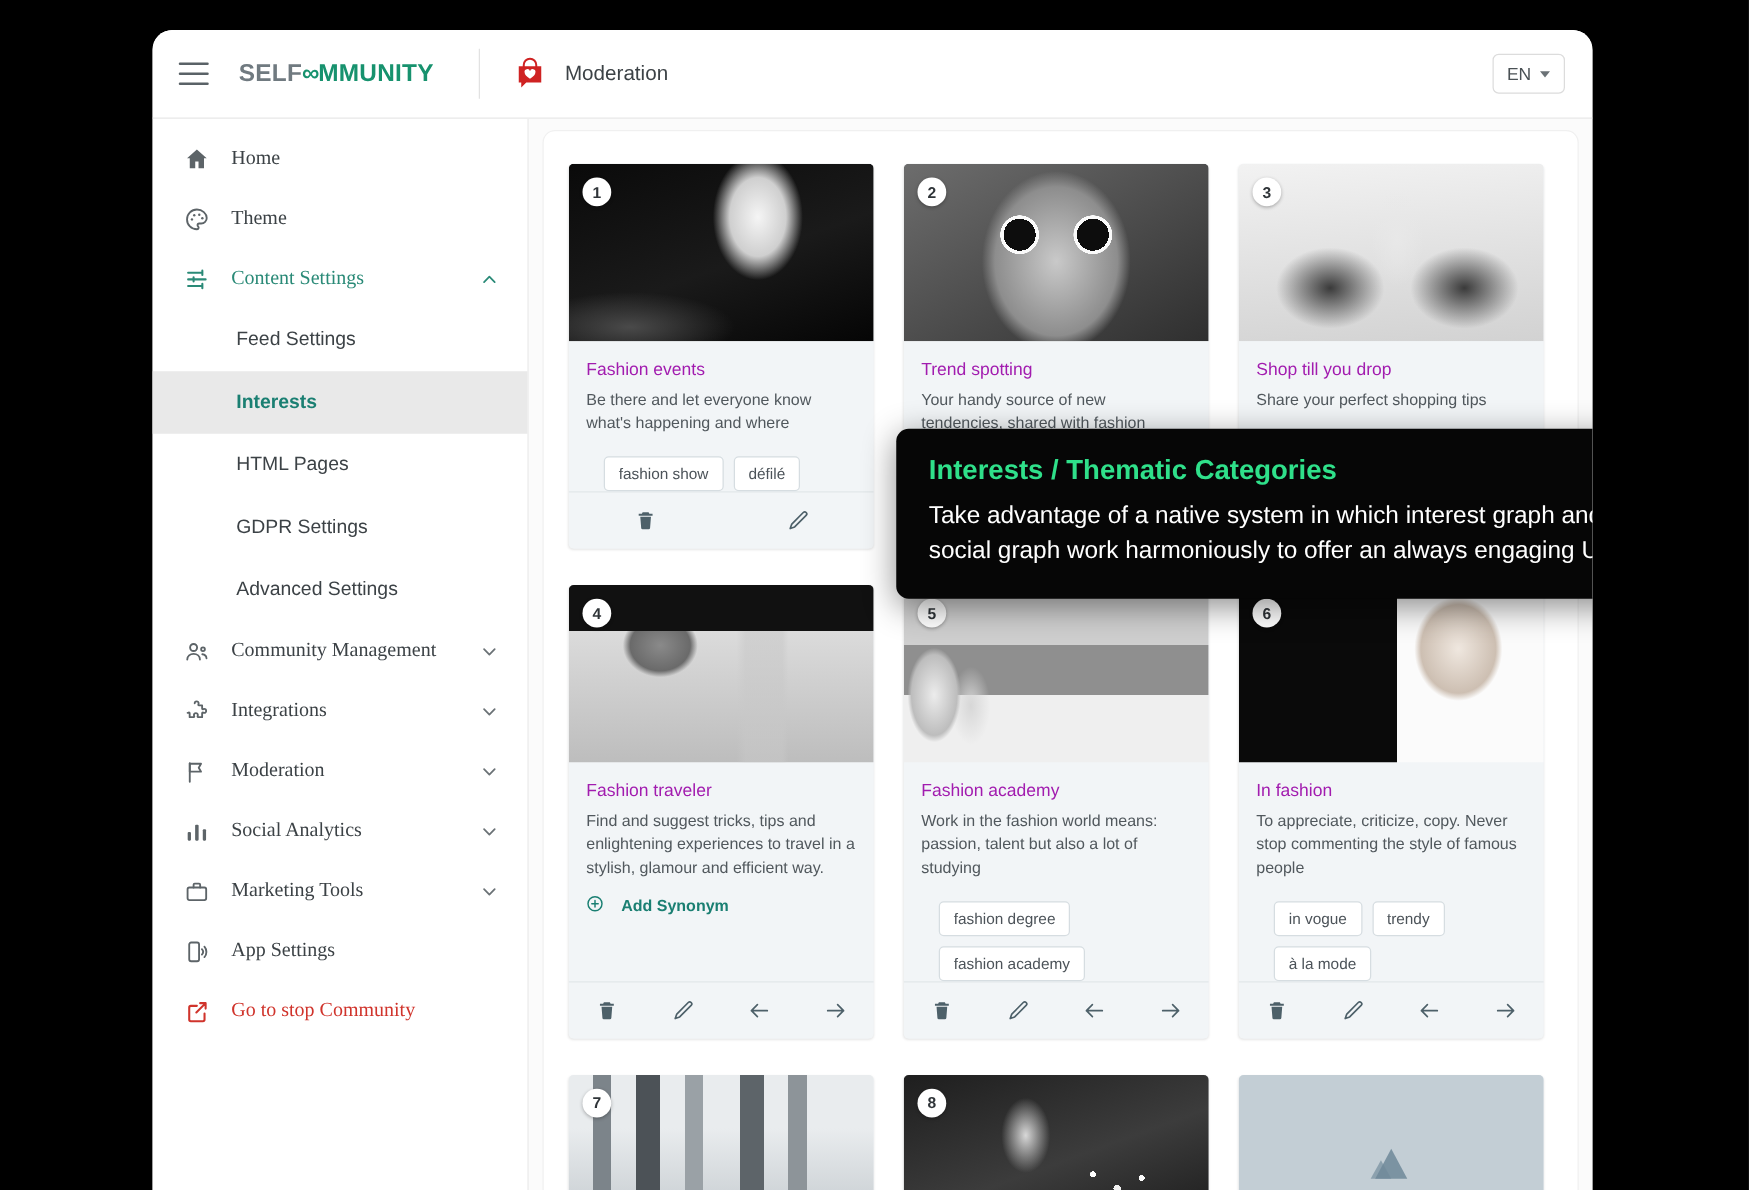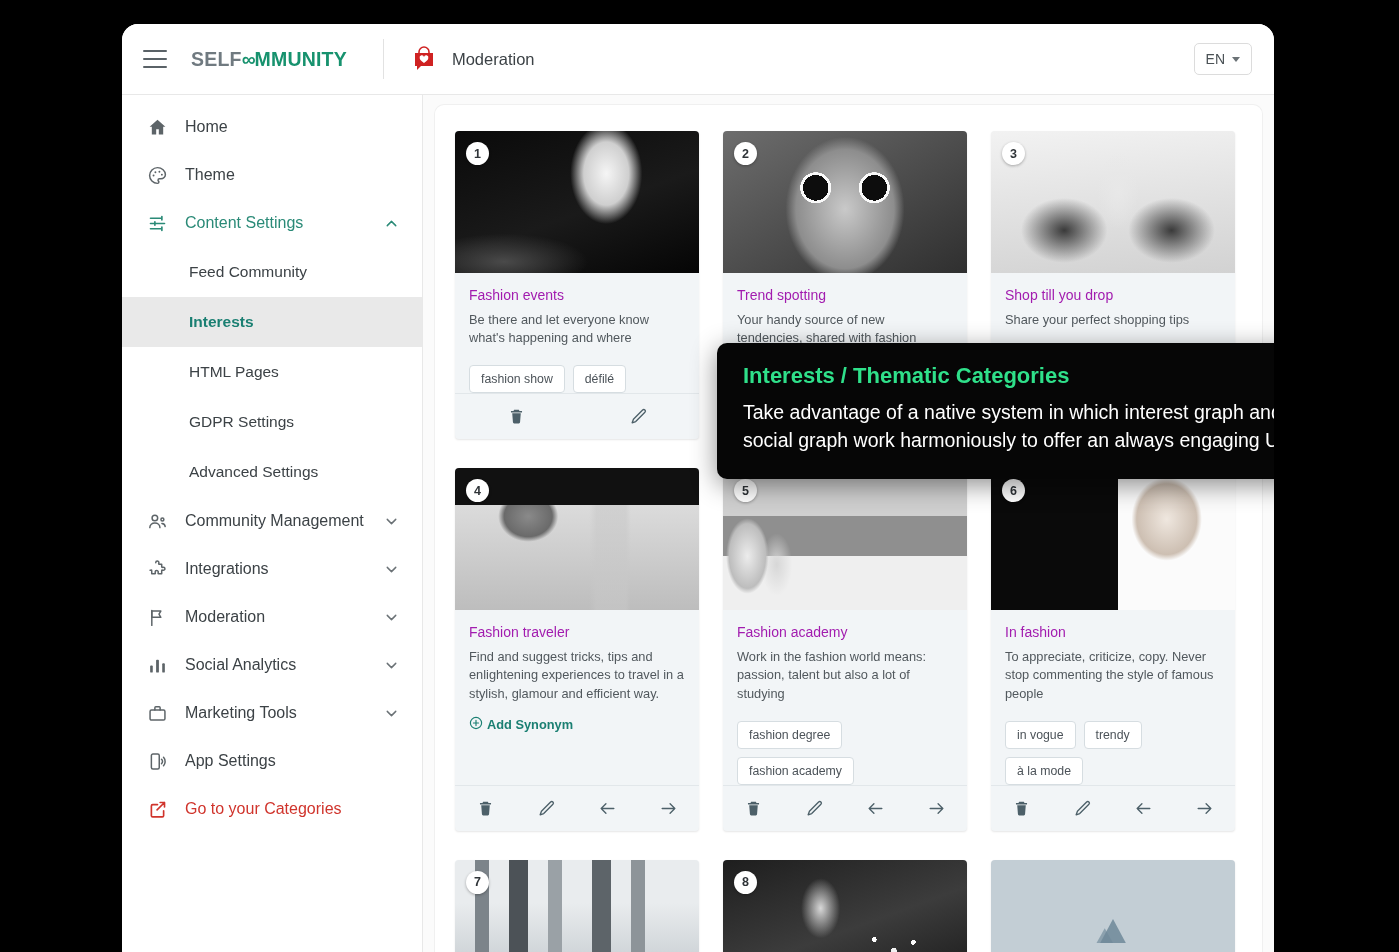--- a/index.html
+++ b/index.html
@@ -43,21 +43,21 @@
     border-right: 4.5px solid transparent; border-top: 5px solid #6b7276; }
   
   .body-split { display: flex; height: calc(940px - 71px); }
   
   .sidebar { width: 301px; background: #fff; border-right: 1px solid #e8e8e8;
     padding-top: 8px; flex: 0 0 301px; }
   .nav-item { display: flex; align-items: center; height: 48px;
     padding: 0 22px 0 24px; cursor: pointer; position: relative; }
   .nav-item .ico { width: 22px; height: 22px; flex: 0 0 22px;
     margin-right: 17px; display: flex; align-items: center; justify-content: center; }
-  .nav-item .lbl { font-size: 16px; color: #3c4246; white-space: nowrap; }
+  .nav-item .lbl { font-size: 16px; color: #3c4246; white-space: nowrap; font-family: Liberation Serif, serif; }
   .nav-item .chev { margin-left: auto; color: #6b7276; display: flex; }
   .nav-item.accent .lbl { color: #2a8a77; }
   .nav-item.danger .lbl { color: #d0342c; }
   .sub-item { display: flex; align-items: center; height: 50px;
     padding-left: 67px; cursor: pointer; }
   .sub-item .lbl { font-size: 15.5px; color: #3c4246; }
   .sub-item.active { background: #e9e9e9; }
   .sub-item.active .lbl { color: #1a7f72; font-weight: 700; }
   
   .main { flex: 1; background: #fbfbfb; padding: 10px 12px 0 12px; overflow: hidden; }
@@ -68,24 +68,24 @@
     display: flex; flex-direction: column; box-shadow: 0 1px 2px rgba(0,0,0,.10); }
   .card-img { height: 142px; position: relative; overflow: hidden; }
   .card-num { position: absolute; left: 11px; top: 11px;
     width: 23px; height: 23px; border-radius: 50%; background: #fff;
     color: #2f3438; font-size: 12.5px; font-weight: 700;
     display: flex; align-items: center; justify-content: center;
     box-shadow: 0 1px 3px rgba(0,0,0,.3); }
   .card-body { padding: 14px 14px 0 14px; flex: 1; }
   .card-title { font-size: 14px; color: #a21caf; margin-bottom: 8px; }
   .card-desc { font-size: 12.8px; line-height: 1.42; color: #51585d; }
-  .tags { margin-top: 18px; display: flex; flex-wrap: wrap; gap: 8px; }
+  .tags { margin-top: 18px; display: flex; flex-wrap: wrap; gap: 8px; margin-left: 14px; }
   .tag { border: 1px solid #d6dde1; background: #fff; border-radius: 4px;
     padding: 6px 11px; font-size: 12.3px; color: #4c5359; white-space: nowrap; }
-  .add-syn { margin-top: 13px; display: inline-flex; align-items: center; gap: 4px;
+  .add-syn { margin-top: 13px; display: inline-flex; align-items: center; gap: 14px;
     color: #1a7f72; font-size: 12.8px; font-weight: 700; cursor: pointer; }
   .card-foot { border-top: 1px solid #e2e7ea; height: 46px;
     display: flex; align-items: center; }
   .card-foot.c2 > div { width: 50%; display: flex; justify-content: center; }
   .card-foot.c4 > div { width: 25%; display: flex; justify-content: center; }
   .card-foot .fico { cursor: pointer; display: flex; color: #4d6069; }
   .ph-img { background: #c3ced5; height: 142px; display: flex;
     align-items: center; justify-content: center; }
   
   .ph { width: 100%; height: 100%; position: relative; }
@@ -201,21 +201,21 @@
             </svg>
           </span>
           <span class="lbl">Content Settings</span>
           <span class="chev">
             <svg width="17" height="17" viewBox="0 0 24 24" fill="none" stroke="#2a8a77" stroke-width="2" stroke-linecap="round" stroke-linejoin="round">
               <path d="M6 15l6-6 6 6"></path>
             </svg>
           </span>
         </div>
         <div class="sub-item">
-          <span class="lbl">Feed Community</span>
+          <span class="lbl">Feed Settings</span>
         </div>
         <div class="sub-item active">
           <span class="lbl">Interests</span>
         </div>
         <div class="sub-item">
           <span class="lbl">HTML Pages</span>
         </div>
         <div class="sub-item">
           <span class="lbl">GDPR Settings</span>
         </div>
@@ -303,21 +303,21 @@
           </span>
           <span class="lbl">App Settings</span>
         </div>
         <div class="nav-item danger">
           <span class="ico">
             <svg width="21" height="21" viewBox="0 0 24 24" fill="none" stroke="#d0342c" stroke-width="1.9" stroke-linecap="round" stroke-linejoin="round">
               <path d="M19 13.5V19a1.5 1.5 0 0 1-1.5 1.5h-11A1.5 1.5 0 0 1 5 19V8a1.5 1.5 0 0 1 1.5-1.5H12"></path>
               <path d="M15 4h5v5M20 4l-8.5 8.5"></path>
             </svg>
           </span>
-          <span class="lbl">Go to your Categories</span>
+          <span class="lbl">Go to stop Community</span>
         </div>
       </nav>
 
     <main class="main">
       <div class="main-panel">
         <div class="grid" id="grid">
             <div class="card">
               <div class="card-img">
                 <div class="ph p1"></div>
                 <div class="card-num">1</div>

